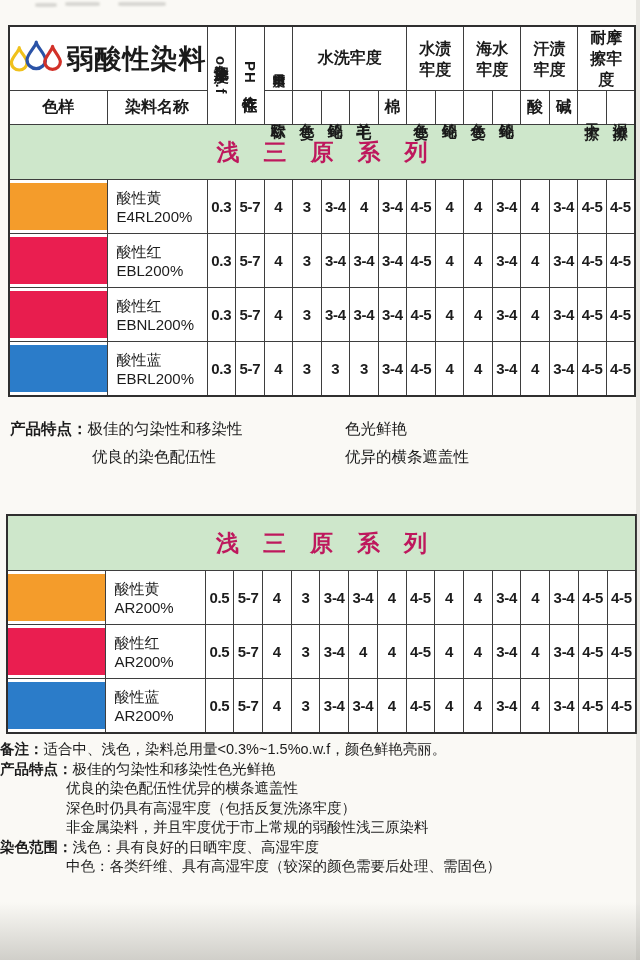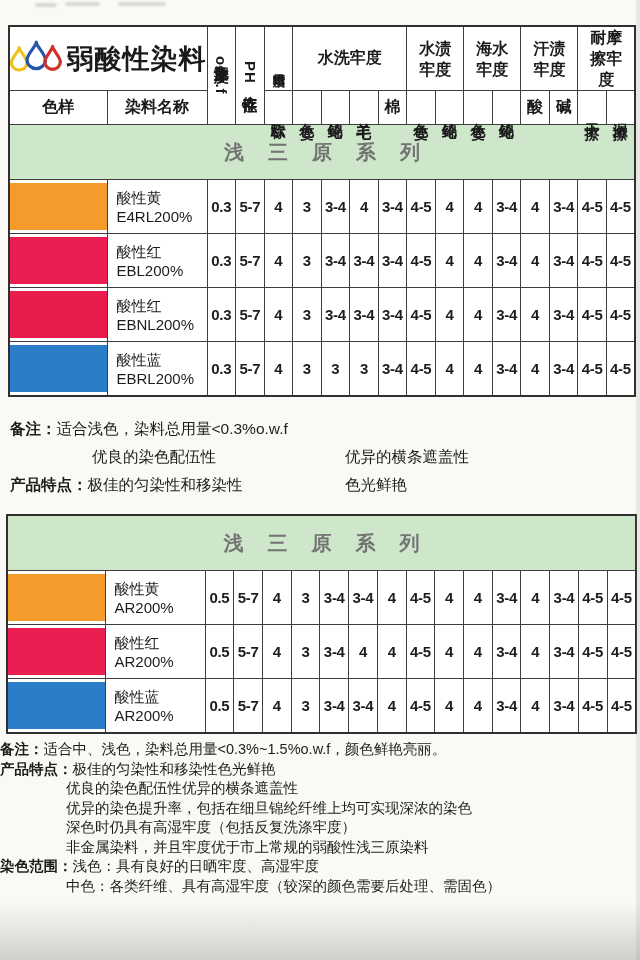--- a/index.html
+++ b/index.html
@@ -21,21 +21,21 @@
   table{border-collapse:collapse;table-layout:fixed;width:100%;border:2px solid #2f2f2f;}
   th,td{border:1px solid #3e3e3e;padding:0;text-align:center;vertical-align:middle;background:#fff;}
   .hr1{height:62px;}
   .hr2{height:34px;}
   th{font-size:16px;font-weight:700;color:#1a1a1a;}
   .hr1 th.wrap{line-height:21px;padding:0 5px;word-break:break-all;}
   .brand-inner{display:flex;align-items:center;justify-content:center;gap:4px;}
   .brand-title{font-size:27px;font-weight:700;letter-spacing:1px;white-space:nowrap;}
   .v .vtext{writing-mode:vertical-rl;text-orientation:mixed;line-height:1.05;font-size:15px;letter-spacing:1px;display:inline-block;}
   .sun .vtext{font-size:12.5px;letter-spacing:0;}
-  .banner-row td{height:54px;font-size:20px;font-weight:700;letter-spacing:24px;padding-left:24px;color:#737373;}
+  .banner-row td{height:54px;font-size:23px;font-weight:700;letter-spacing:24px;padding-left:24px;color:#be185d;}
   .data-row{height:53px;margin-top:48px;}
   .swatch-cell{padding:0;}
   .swatch{height:47px;margin:3px 0;width:100%;}
   .name-cell{text-align:left;padding-left:9px;font-size:15px;line-height:19px;}
   .val{font-size:15px;font-weight:700;letter-spacing:-0.3px;}
 
   
   b{font-weight:700;}
   .notes1{position:absolute;left:10px;top:418px;width:624px;font-size:15.5px;}
   .notes1 .nline{line-height:22px;margin-bottom:6px;position:relative;}
@@ -212,29 +212,26 @@
           <td class="val">3-4</td>
           <td class="val">4-5</td>
           <td class="val">4-5</td>
         </tr>
       </tbody>
 </table>
 </div>
 
 <div class="notes1">
   <div class="nline">
-    <b>备注：</b><span>适合浅色，染料总用量&lt;0.3%o.w.f</span>
+    <b>产品特点：</b><span>极佳的匀染性和移染性</span>
+    <span class="n1right">色光鲜艳</span>
   </div>
   <div class="nline indent1">
     <span>优良的染色配伍性</span>
     <span class="n1right">优异的横条遮盖性</span>
-  </div>
-  <div class="nline">
-    <b>产品特点：</b><span>极佳的匀染性和移染性</span>
-    <span class="n1right">色光鲜艳</span>
   </div>
 </div>
 
 <div class="tbl-wrap2">
 <table>
   <colgroup>
     <col style="width:98px">
         <col style="width:100px">
     <col>
         <col>
@@ -333,21 +330,20 @@
 </div>
 
 <div class="notes2">
   <div>
     <b>备注：</b><span>适合中、浅色，染料总用量&lt;0.3%~1.5%o.w.f，颜色鲜艳亮丽。</span>
   </div>
   <div>
     <b>产品特点：</b><span>极佳的匀染性和移染性色光鲜艳</span>
   </div>
   <div class="indent2"><span>优良的染色配伍性优异的横条遮盖性</span></div>
-  <div class="indent2"><span>优异的染色提升率，包括在细旦锦纶纤维上均可实现深浓的染色</span></div>
   <div class="indent2"><span>深色时仍具有高湿牢度（包括反复洗涤牢度）</span></div>
   <div class="indent2"><span>非金属染料，并且牢度优于市上常规的弱酸性浅三原染料</span></div>
   <div>
     <b>染色范围：</b><span>浅色：具有良好的日晒牢度、高湿牢度</span>
   </div>
   <div class="indent2"><span>中色：各类纤维、具有高湿牢度（较深的颜色需要后处理、需固色）</span></div>
 </div>
 
 <div class="bottom-shade"></div>
 <div class="right-shade"></div>

